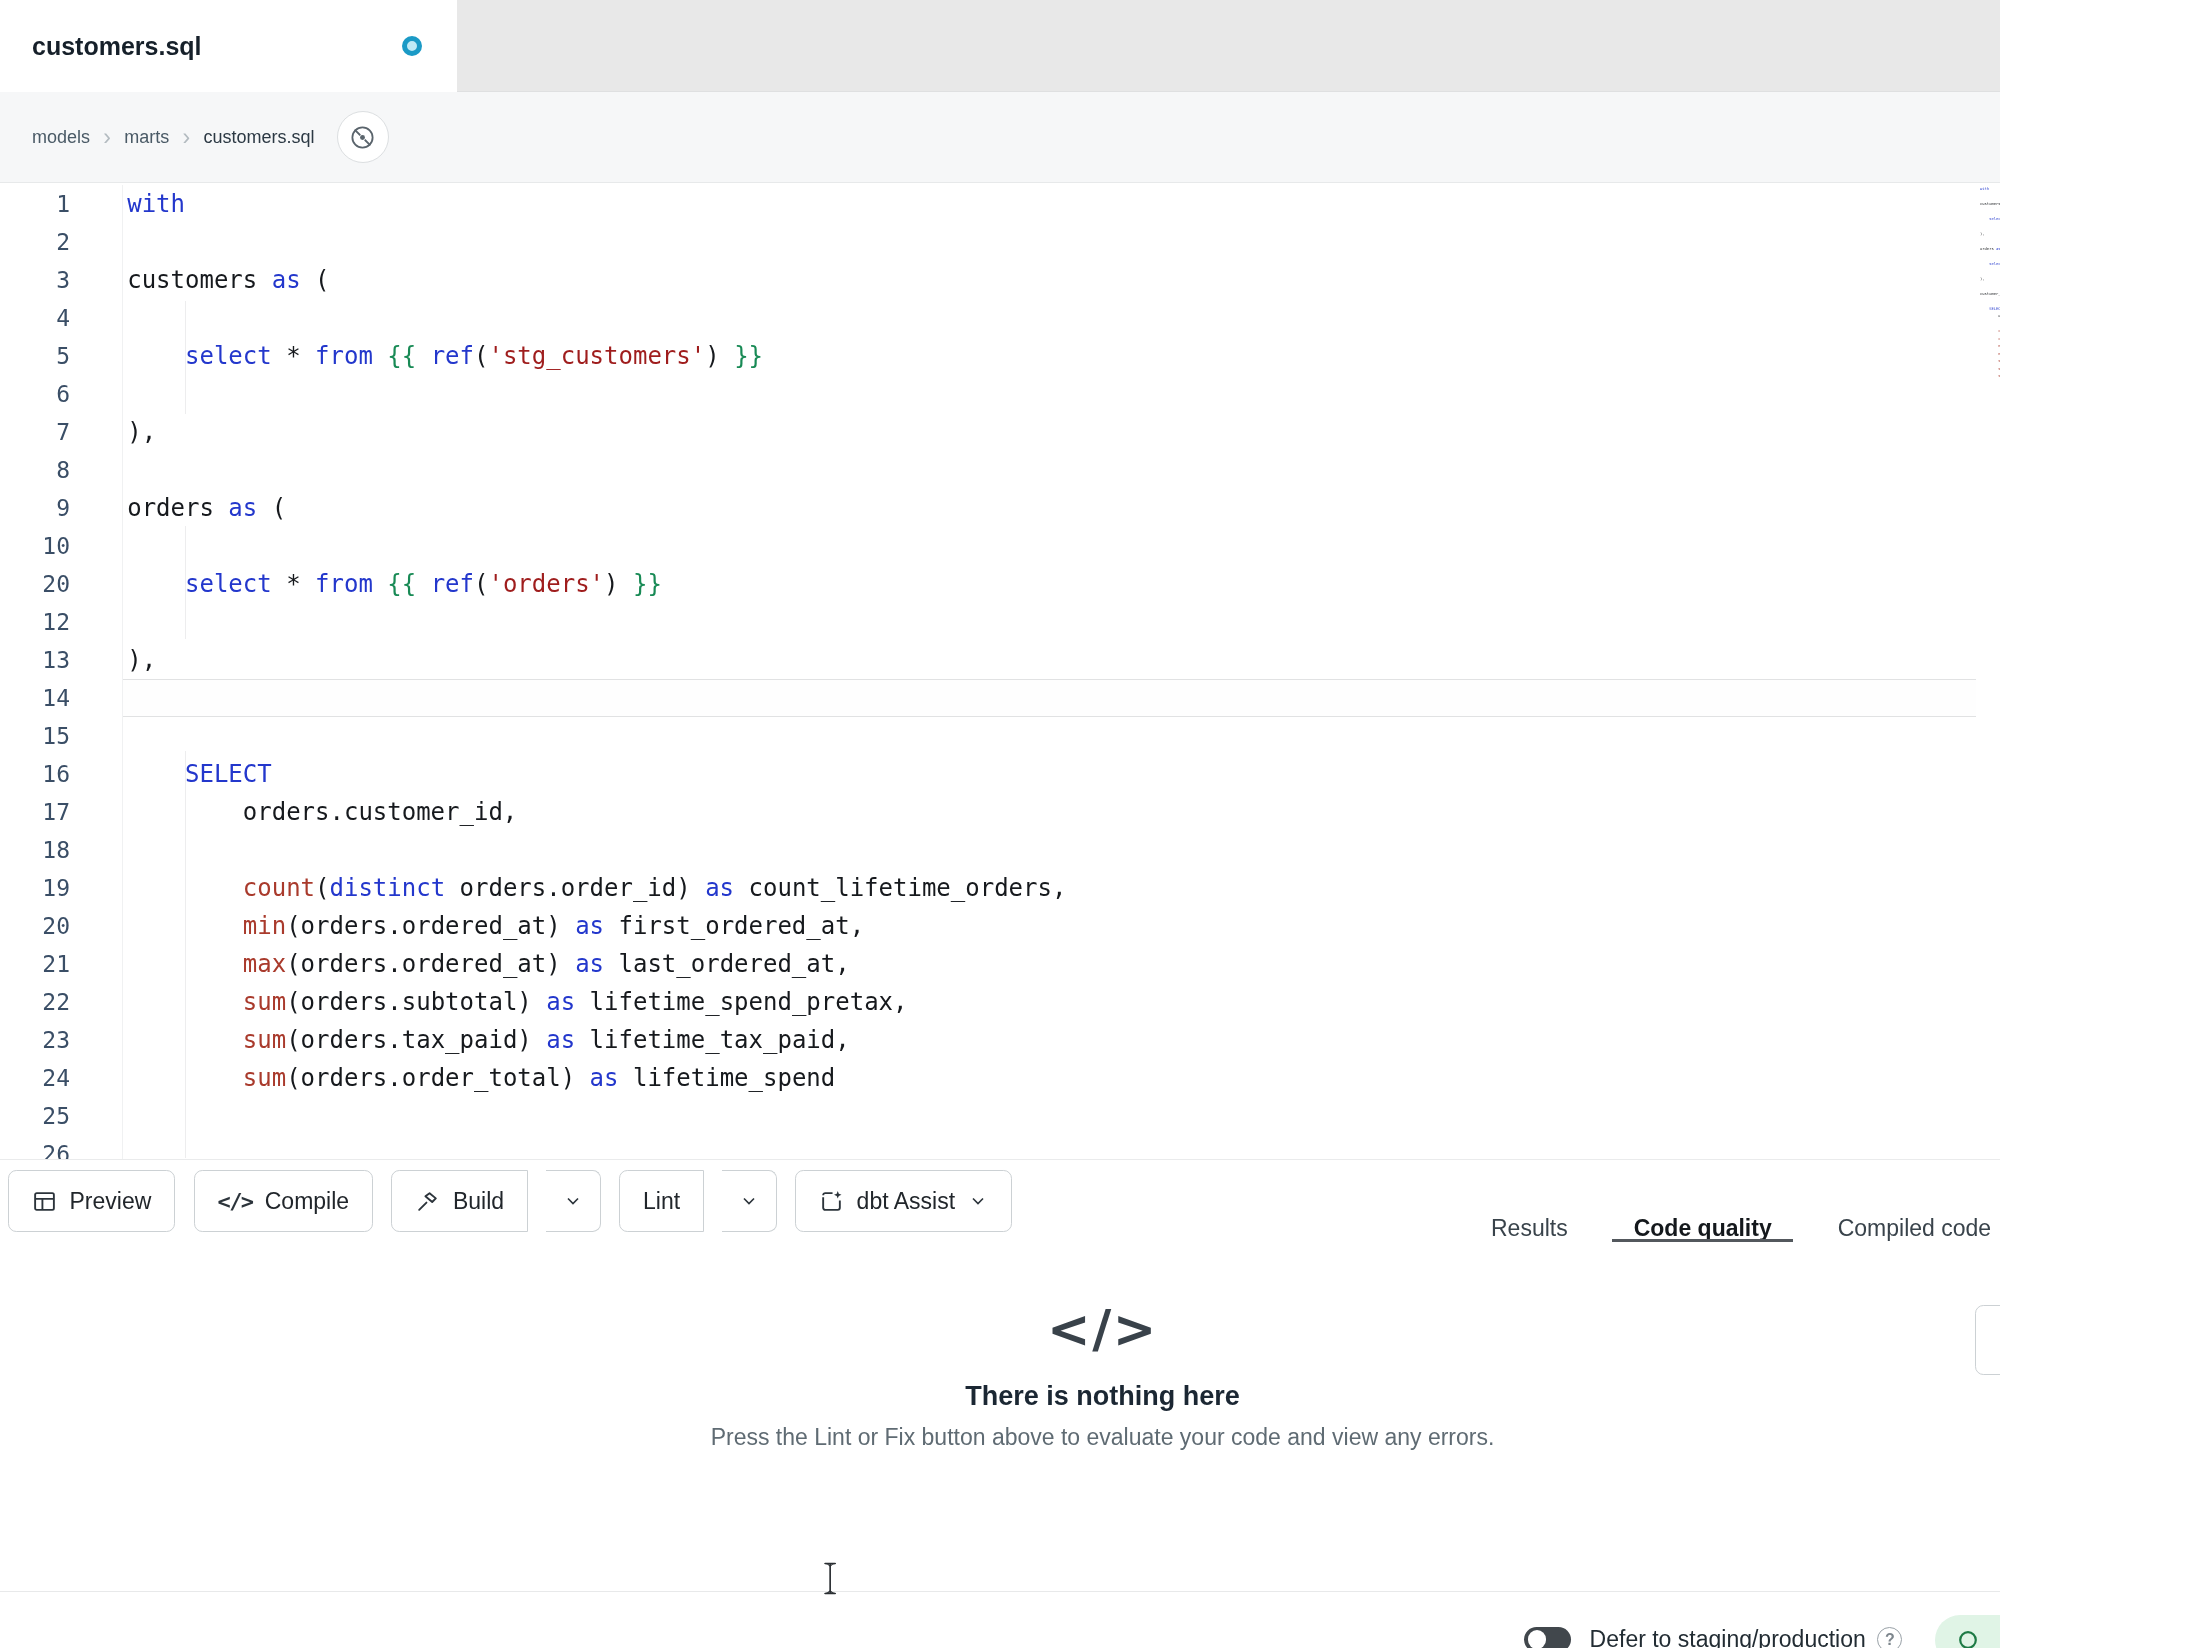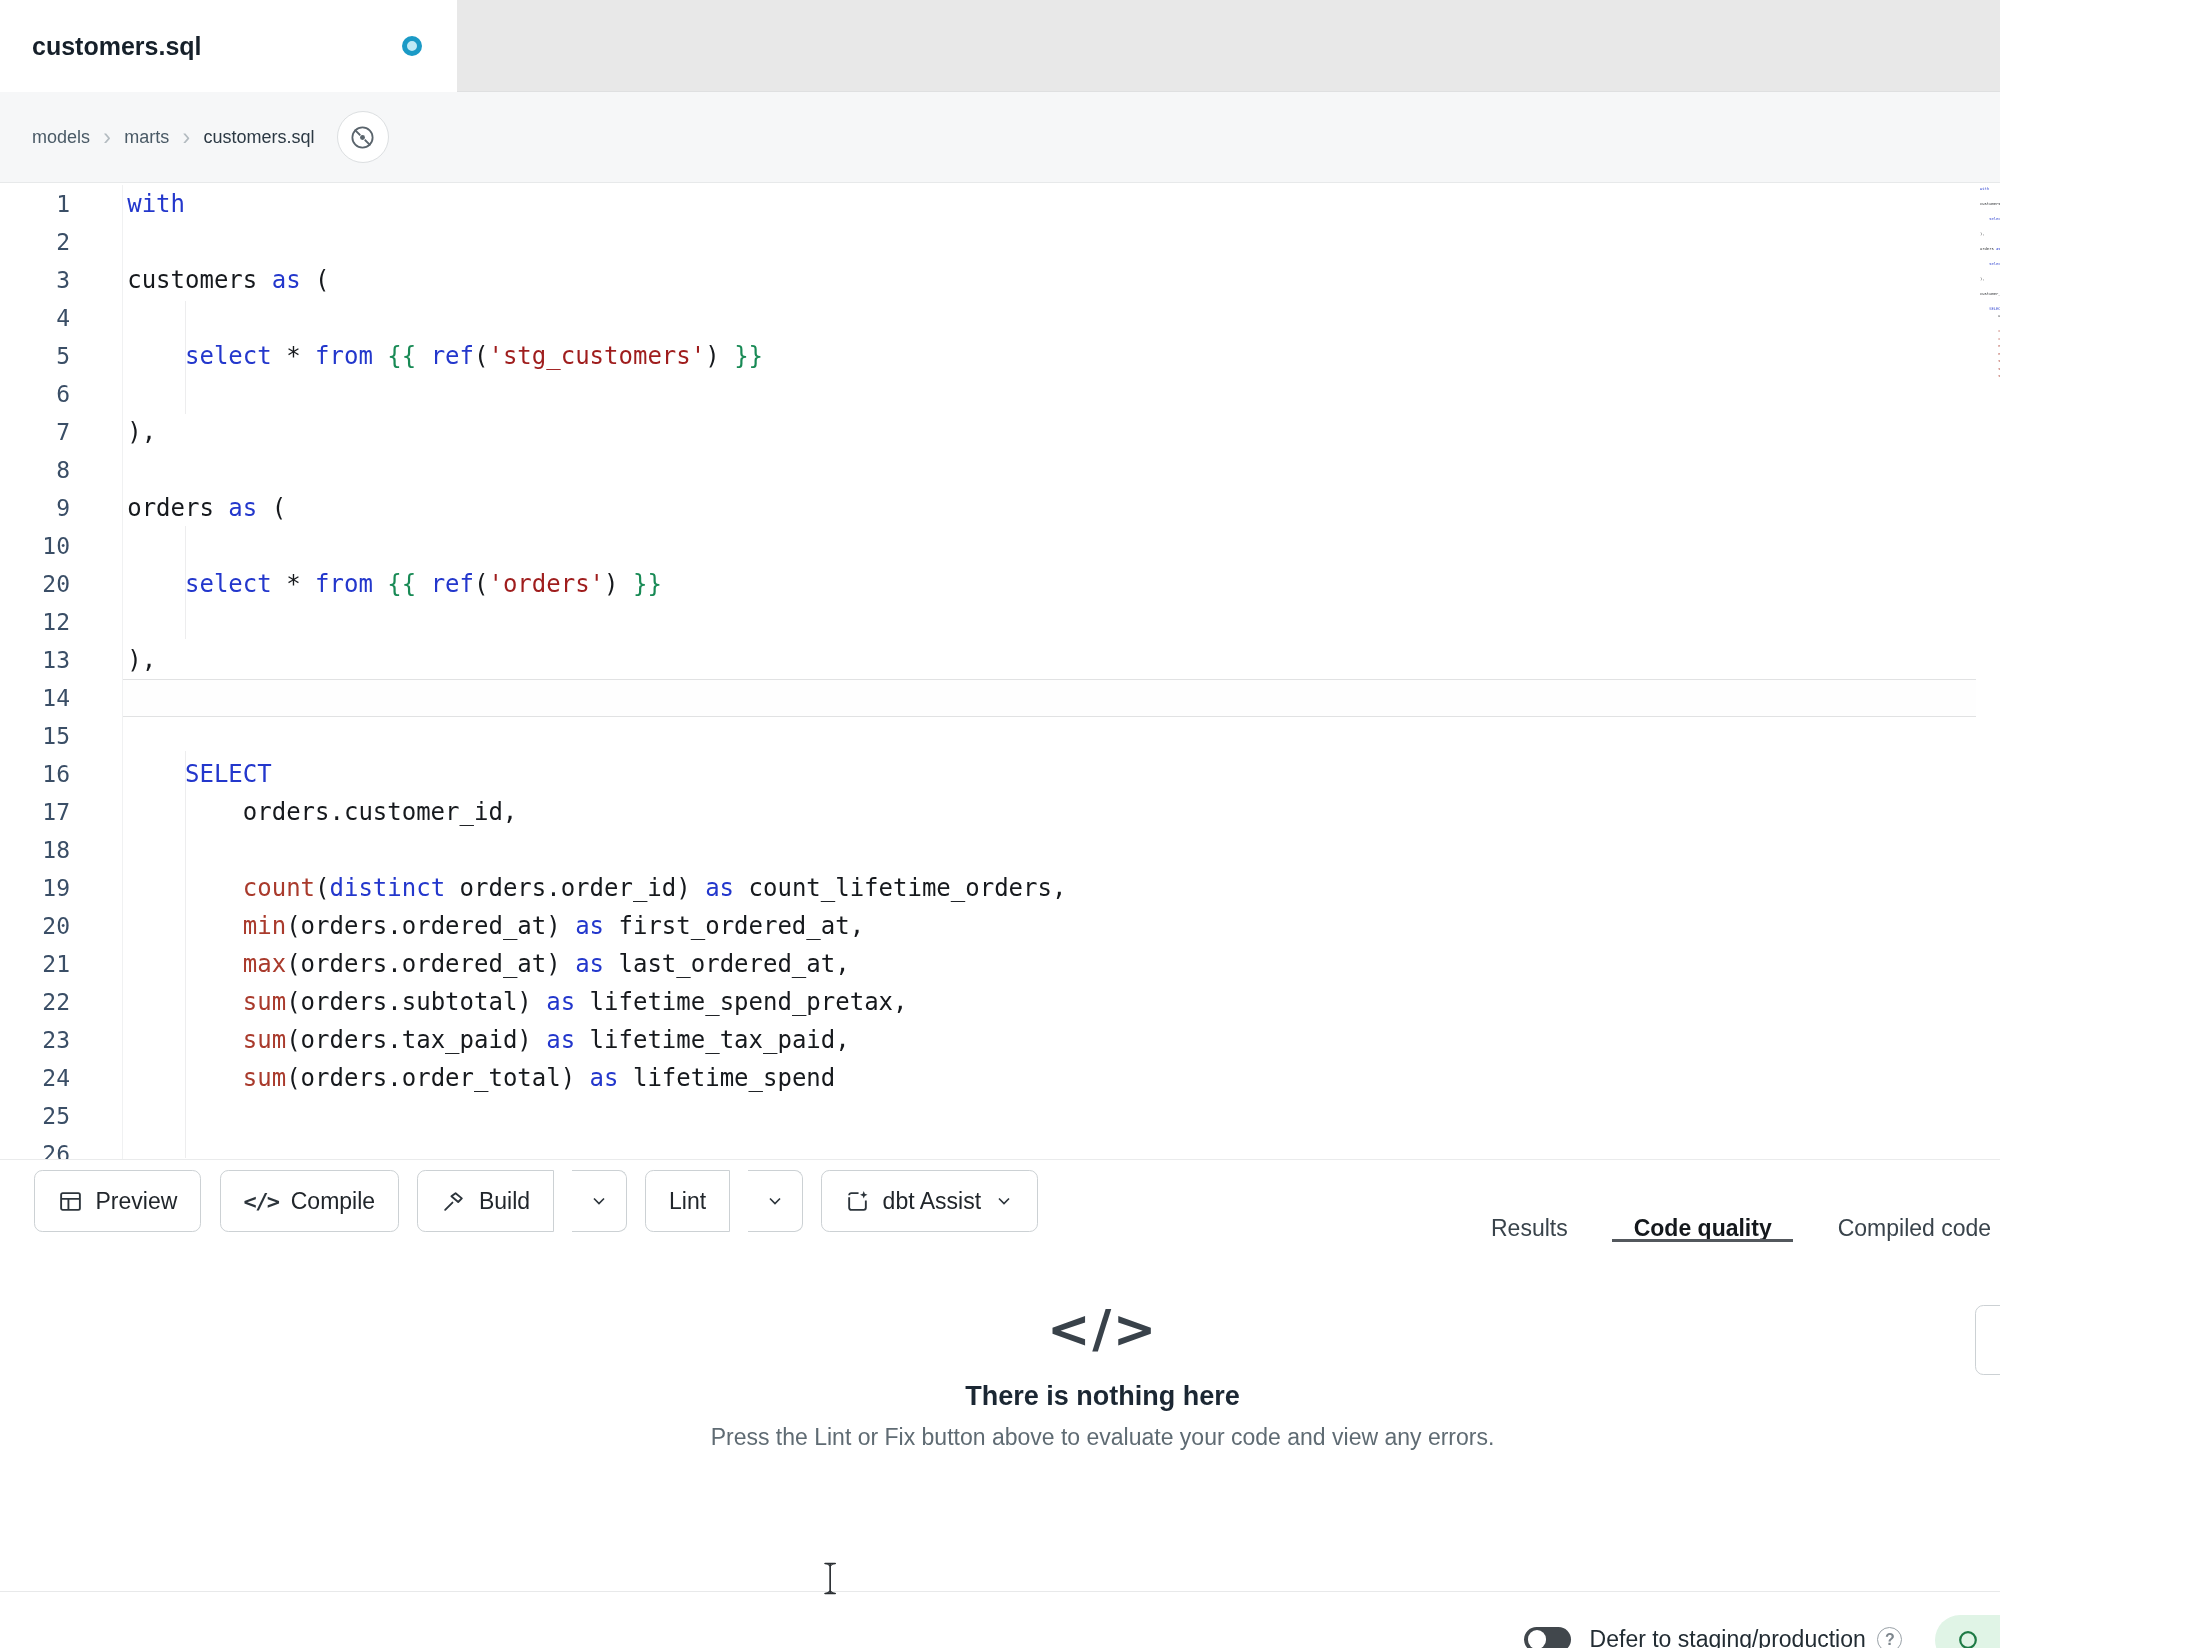--- a/index.html
+++ b/index.html
@@ -33,21 +33,21 @@
   .tk-k { color:#2337cc; }
   .tk-f { color:#a93a2c; }
   .tk-s { color:#9f1d1d; }
   .tk-n { color:#c92a8e; }
   .tk-j { color:#188a55; }
   .indent-guide { position:absolute; width:0.8px; background:#ededee; left:185px; }
   .minimap { position:absolute; left:1980px; top:1.7px; width:132px; height:375px; overflow:hidden; cursor:pointer; }
   .mm-line { height:7.5px; line-height:7.5px; font-family:"DejaVu Sans Mono", monospace; font-size:3.8px; white-space:pre; overflow:hidden; opacity:.95; }
 
   
-  .toolbar { position:absolute; left:0; top:1159px; width:2205px; height:83px; border-top:0.8px solid #eaebec; display:flex; align-items:center; padding:0 0 0 34px; background:#fff; }
+  .toolbar { position:absolute; left:0; top:1159px; width:2205px; height:83px; border-top:0.8px solid #eaebec; display:flex; align-items:center; padding:0 0 0 8px; background:#fff; }
   .btn { height:62px; background:#fff; border:0.8px solid #ccd1d4; border-radius:8.3px; display:inline-flex; align-items:center; gap:12.5px; padding:0 23px; font-size:23px; color:#21262b; cursor:pointer; font-family:"Liberation Sans",sans-serif; }
   .btn + .btn, .btn + .splitbtn, .splitbtn + .btn, .splitbtn + .splitbtn { margin-left:18.3px; }
   .splitbtn { display:inline-flex; }
   .splitbtn .seg-main { border-radius:8.3px 0 0 8.3px; }
   .splitbtn .seg-chev { border-radius:0 8.3px 8.3px 0; border-left:none; padding:0 16.7px; }
   .codeglyph { font-family:"DejaVu Sans Mono", monospace; font-weight:700; font-size:22px; color:#2c343b; letter-spacing:-1.7px; }
   .tabs { margin-left:auto; height:83px; display:flex; align-items:flex-end; border-bottom:0.8px solid #e0e3e5; padding-right:33px; }
   .tab { display:flex; align-items:center; padding:0 33px; font-size:23px; color:#39434b; cursor:pointer; position:relative; }
   .tab.active { font-weight:700; color:#14181c; }
   .tab.active::after { content:""; position:absolute; left:11.7px; right:11.7px; bottom:-0.8px; height:3.3px; background:#53585d; }

